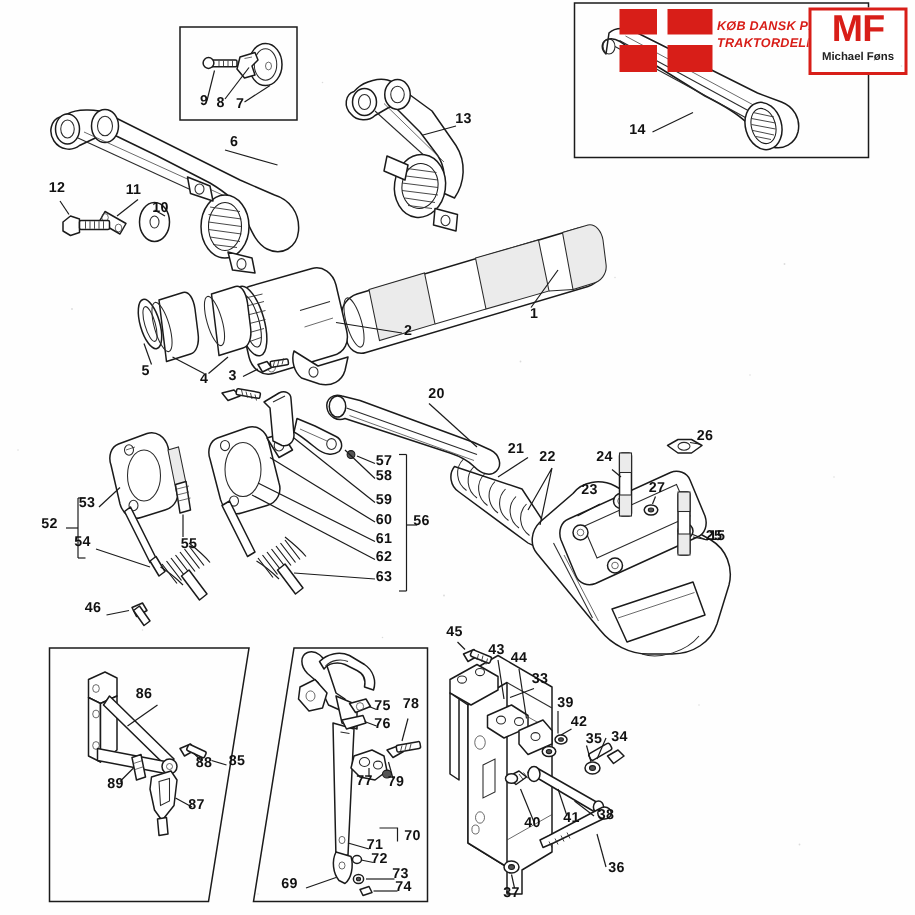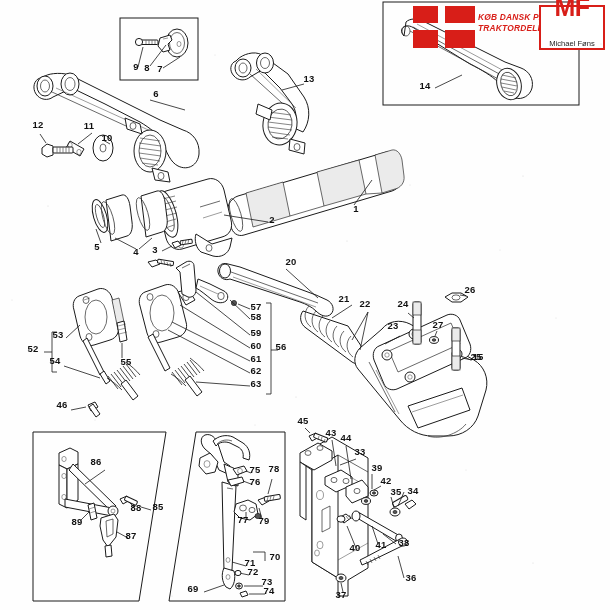--- a/index.html
+++ b/index.html
@@ -43,32 +43,32 @@
   .slogan{
     position:absolute;left:478px;top:12px;width:92px;
     font-family:"Liberation Sans", sans-serif;
     font-size:8.4px;font-weight:700;font-style:italic;
     color:#d81e18;line-height:11px;letter-spacing:0.2px;
     text-align:left;
   }
   .mf-box{
     position:absolute;left:539px;top:5px;width:66px;height:45px;
     border:2.5px solid #d81e18;background:#ffffff;
-    display:flex;flex-direction:column;align-items:center;justify-content:flex-end;
+    display:flex;flex-direction:column;align-items:center;justify-content:flex-start;
     box-sizing:border-box;
   }
   .mf-letters{
     font-family:"Liberation Sans", sans-serif;
     font-size:25px;font-weight:700;color:#d81e18;line-height:26px;
     letter-spacing:-0.5px;margin-top:-1px;
   }
   .mf-name{
     font-family:"Liberation Sans", sans-serif;
-    font-size:7.6px;font-weight:400;color:#222;line-height:9px;
-    margin-top:19px;
+    font-size:7.6px;font-weight:700;color:#222;line-height:9px;
+    margin-top:1px;
   }
 
   
   #speckle{position:absolute;left:0;top:0;width:610px;height:610px;opacity:.5;pointer-events:none;}
 </style>
 </head>
 <body>
 
 <div id="sheet">
 

